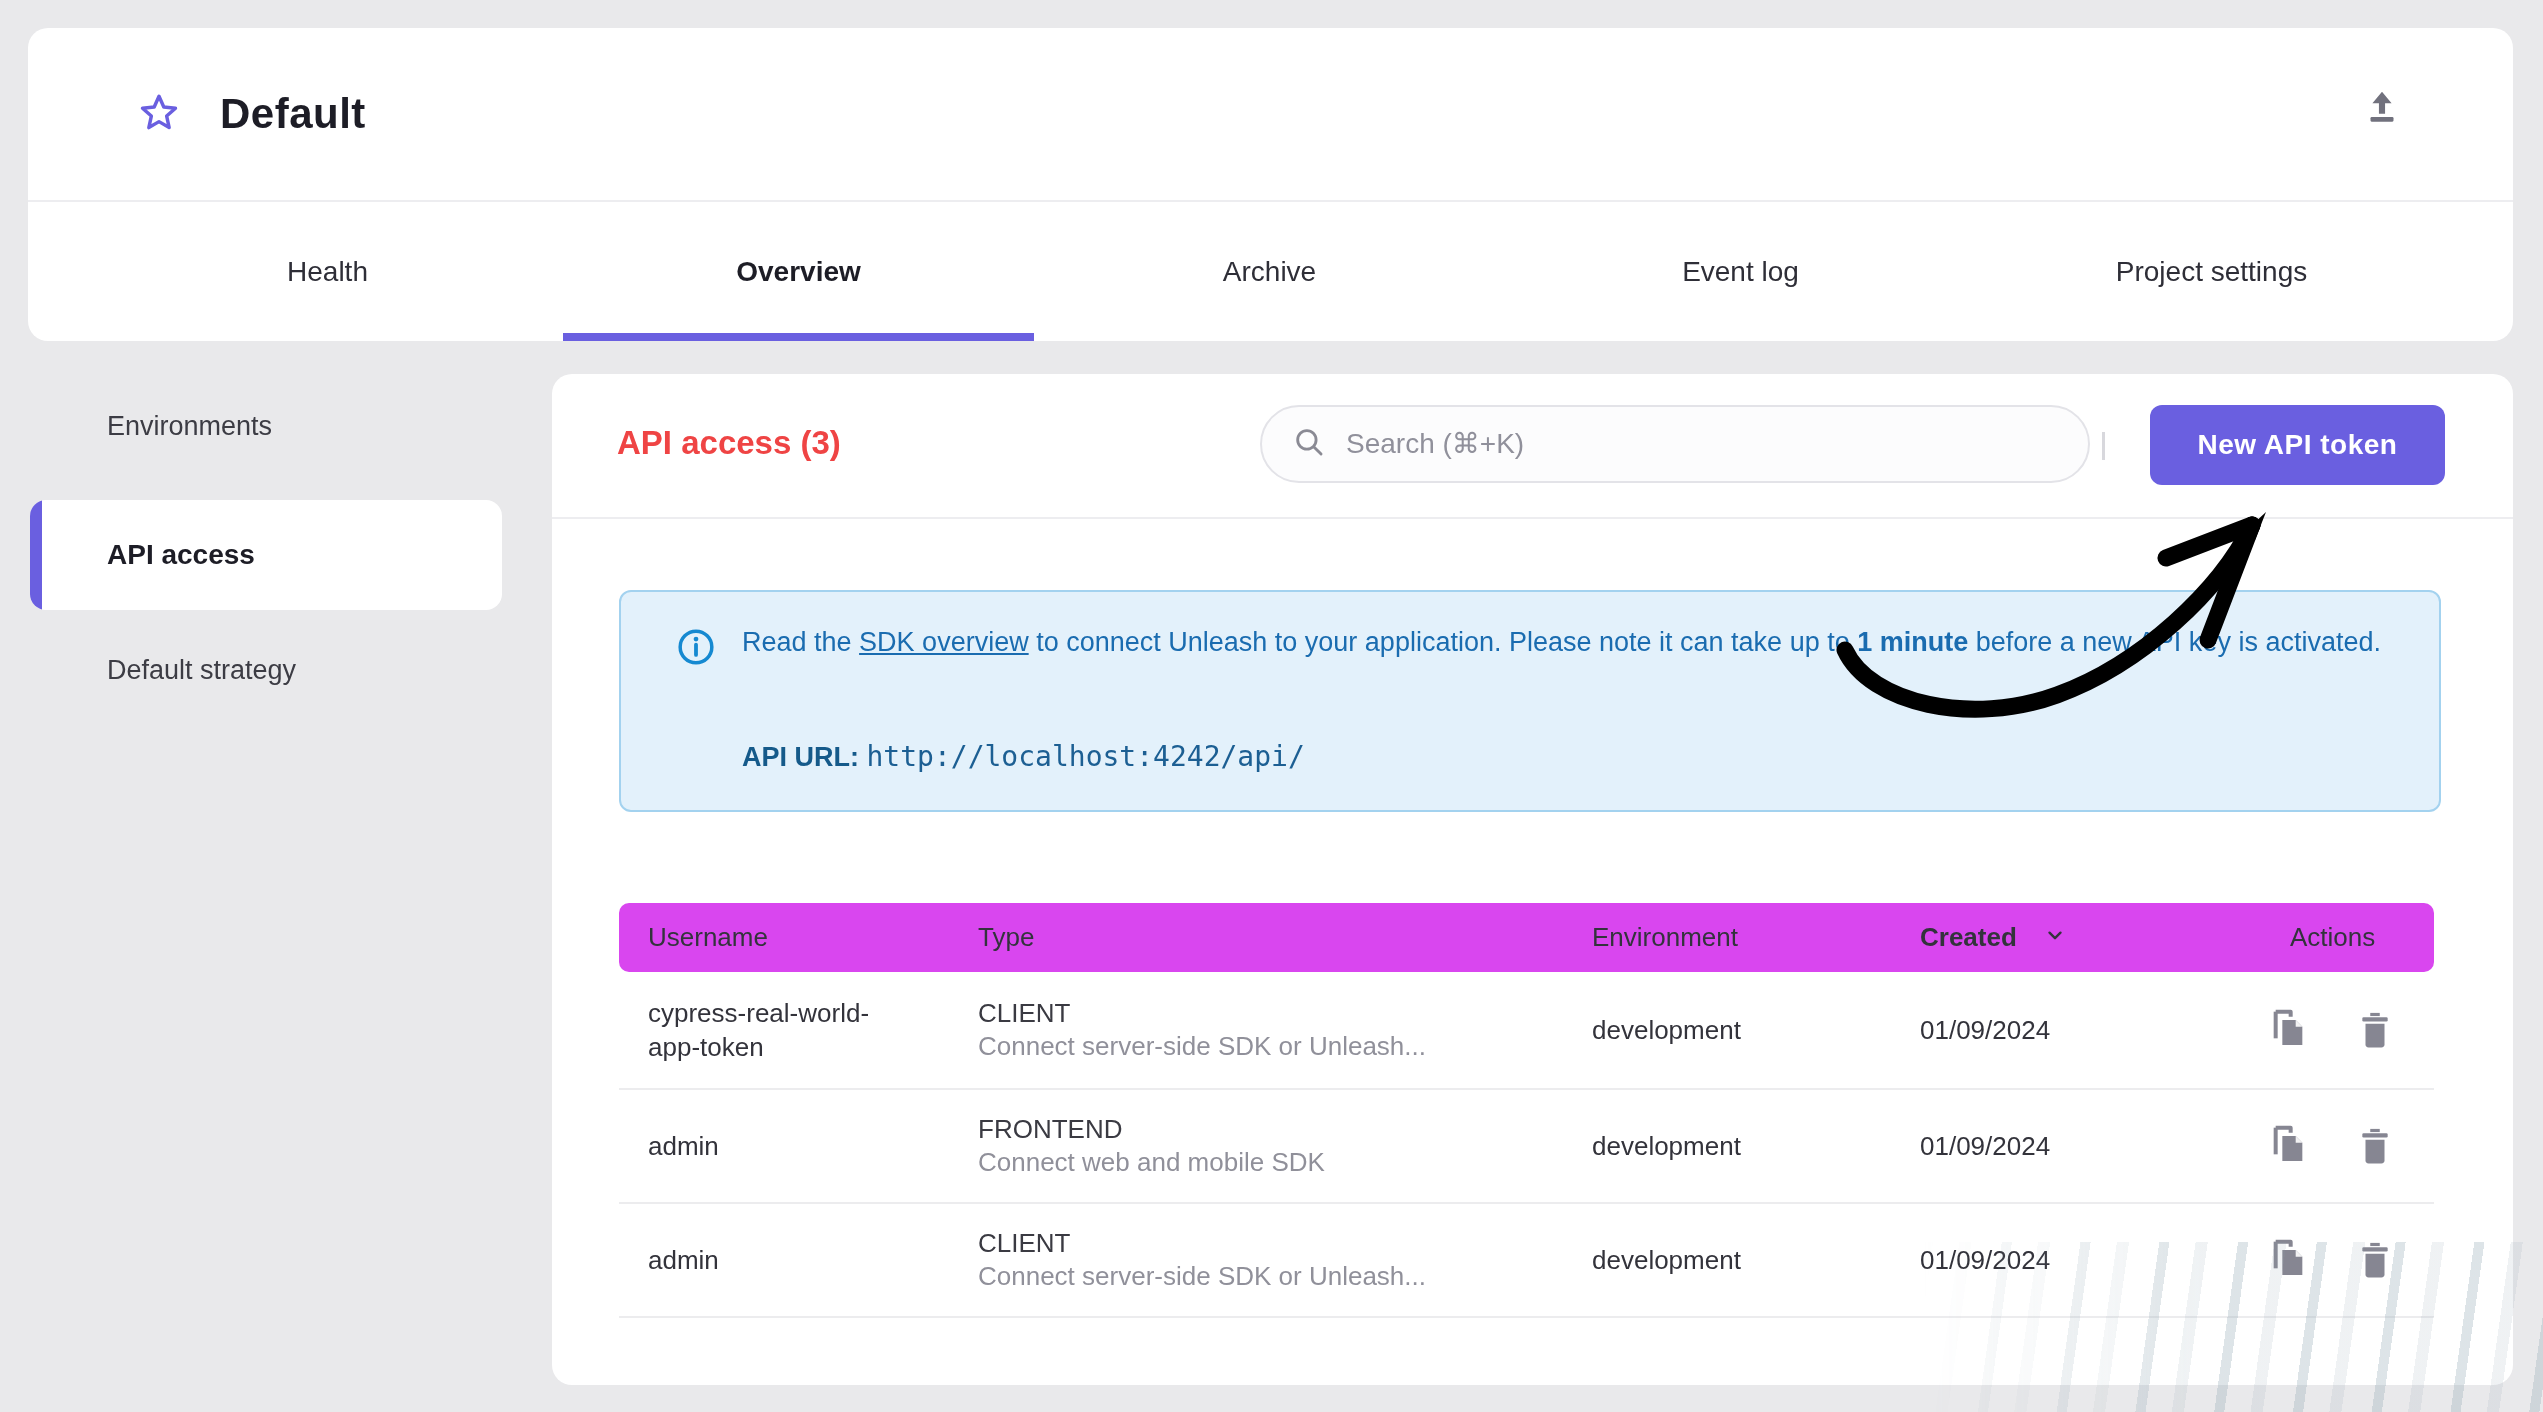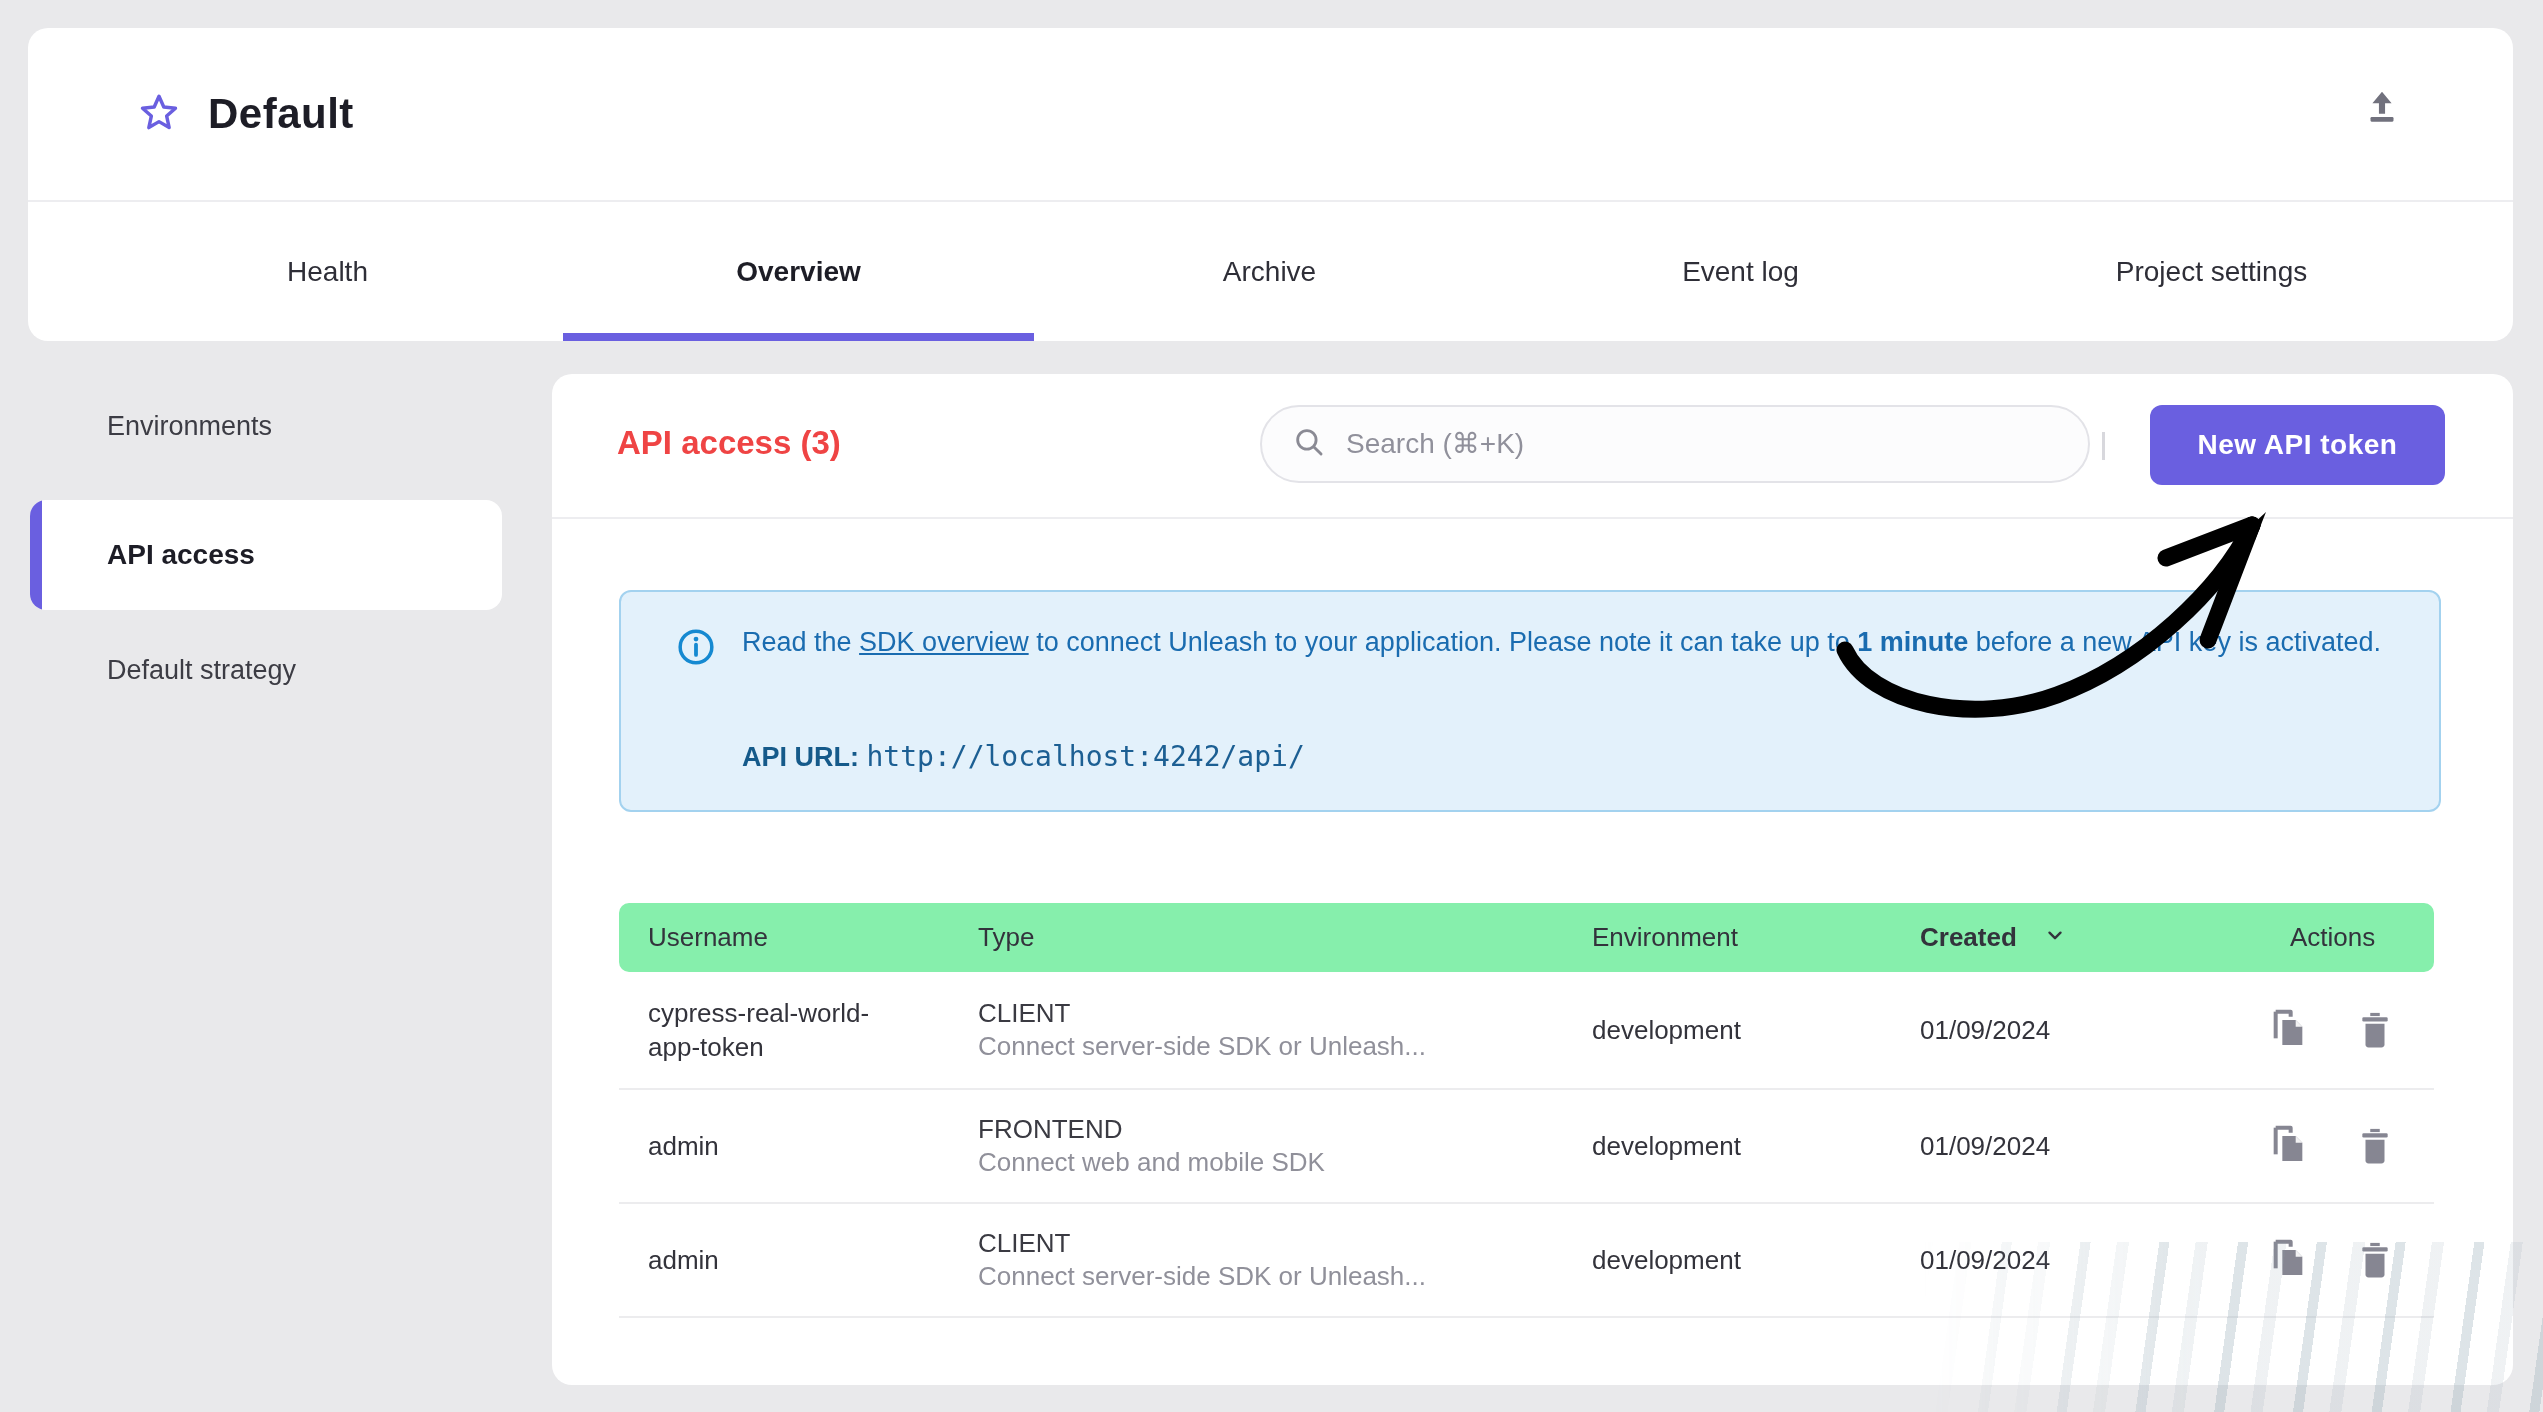--- a/index.html
+++ b/index.html
@@ -28,21 +28,21 @@
     -webkit-mask-image:linear-gradient(to left, rgba(0,0,0,.9) 55%, transparent);
     mask-image:linear-gradient(to left, rgba(0,0,0,.9) 55%, transparent);
   }
   
   .header-card {
     position:absolute; left:28px; top:28px; width:2485px; height:313px;
     background:#fff; border-radius:20px; overflow:hidden;
   }
   .title-row { position:relative; height:172px; display:flex; align-items:center; padding-left:108px; }
   .star-btn { width:46px; height:46px; display:flex; align-items:center; justify-content:center; cursor:pointer; background:none; border:none; }
-  .page-title { font-size:42px; font-weight:700; color:#1d1d26; margin-left:26px; letter-spacing:.5px; }
+  .page-title { font-size:42px; font-weight:700; color:#1d1d26; margin-left:38px; letter-spacing:.5px; }
   .upload-btn { position:absolute; right:108px; top:58px; width:46px; height:46px; background:none; border:none; cursor:pointer; }
   .title-divider { position:absolute; left:0; right:0; top:172px; height:2px; background:#ededf0; }
   .tabs-row { position:absolute; left:64px; top:174px; height:139px; display:flex; }
   .tab {
     width:471px; height:100%; display:flex; align-items:center; justify-content:center;
     font-size:28px; color:#2e2e37; cursor:pointer; position:relative; background:none; border:none;
     font-family:inherit;
   }
   .tab.active { font-weight:700; color:#1d1d26; }
   .tab.active .tab-underline {
@@ -99,21 +99,21 @@
   }
   .alert-link { text-decoration:underline; color:var(--alert-text); cursor:pointer; }
   .alert-bold { font-weight:700; }
   .alert-url-line { position:absolute; left:121px; top:148px; font-size:27px; }
   .alert-url-label { font-weight:700; color:#155a8a; }
   .alert-url-value { font-family:"DejaVu Sans Mono", monospace; font-size:28px; color:#1c5f93; }
   
   .tbl { position:absolute; left:67px; top:529px; width:1815px; }
   .tbl-header {
     display:grid; grid-template-columns:330px 614px 328px 358px 185px;
-    background:#86efac; border-radius:10px; height:69px; align-items:center;
+    background:#d946ef; border-radius:10px; height:69px; align-items:center;
     font-size:26px; color:#33333c;
   }
   .th { padding-left:29px; display:flex; align-items:center; cursor:pointer; background:none; border:none; font:inherit; color:inherit; }
   .th.sorted { font-weight:700; gap:27px; }
   .th.actions { padding-left:41px; cursor:default; }
   .row {
     display:grid; grid-template-columns:330px 614px 328px 358px 185px;
     align-items:center; font-size:26px; color:#33333b;
   }
   .row + .row { border-top:2px solid #ececee; }

